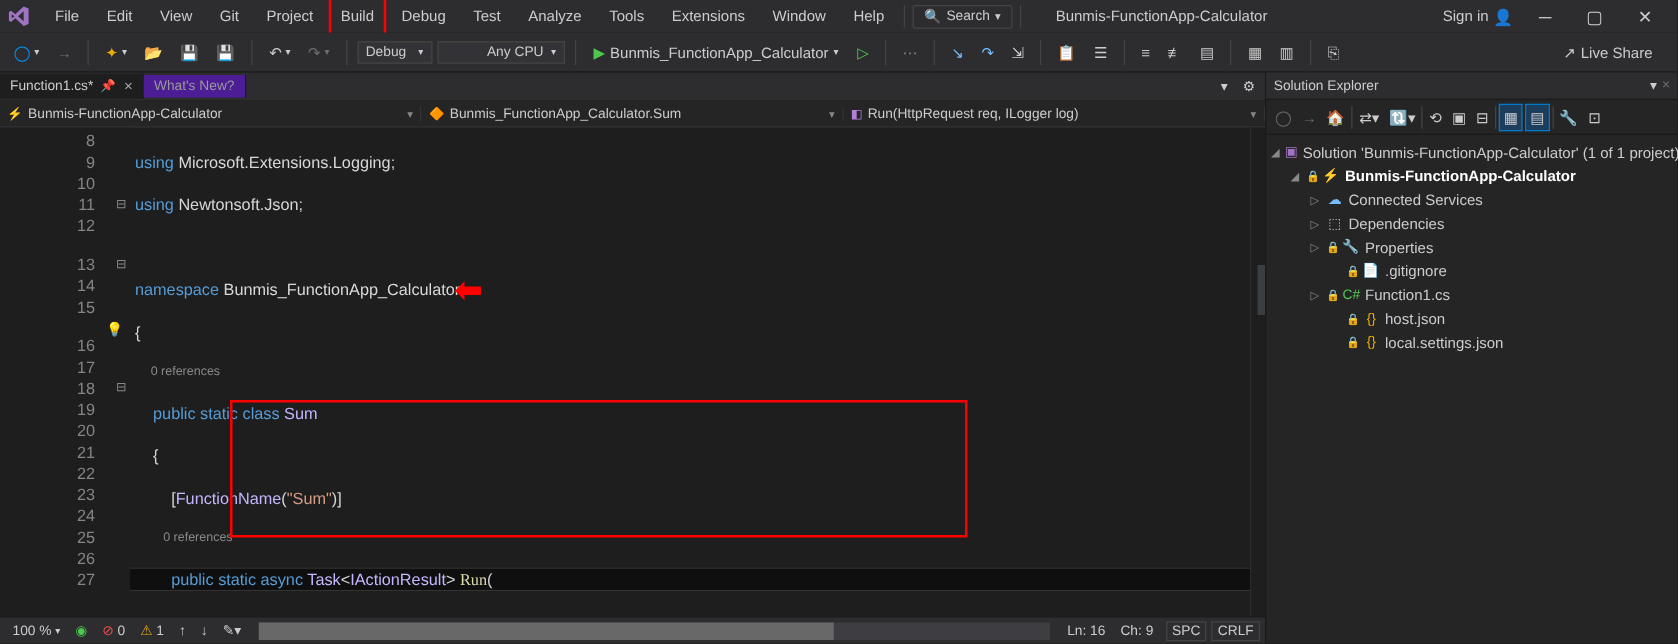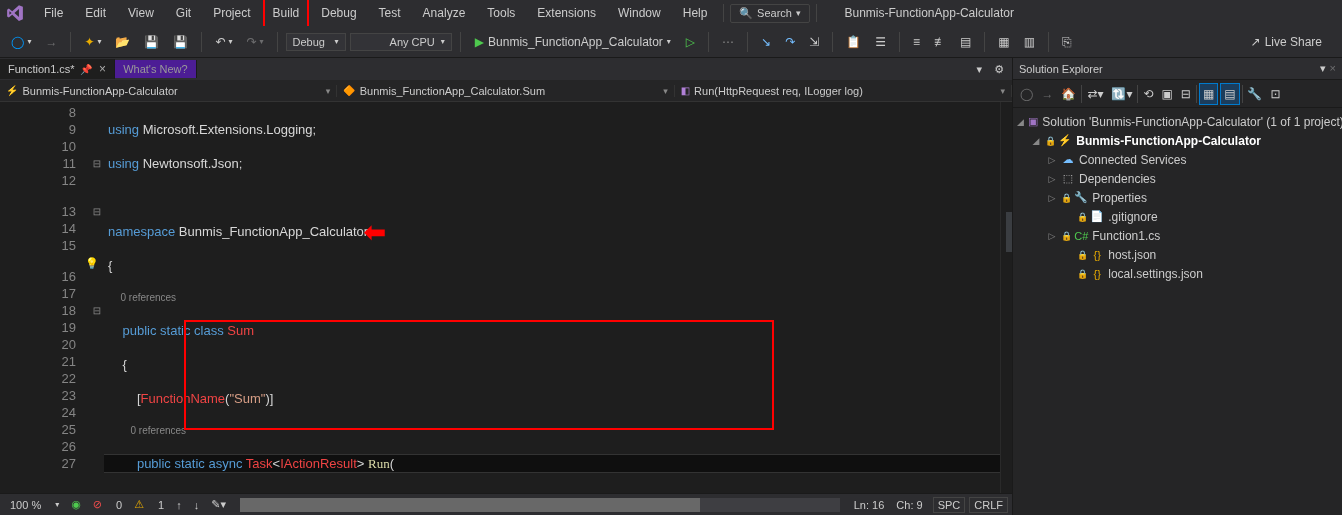--- a/index.html
+++ b/index.html
@@ -50,37 +50,37 @@
 .code-wrap { flex: 1; display: flex; position: relative; overflow: hidden;}
 .gutter { width: 90px; background: #1e1e1e; text-align: right; color: #858585; font-family: Consolas, monospace; font-size: 13px; padding-top: 2px;}
 .gutter .ln { height: 17px; padding-right: 14px; line-height: 17px;}
 .bulb-icon { position: absolute; left: 88px; top: calc(17px * 8 + 2px); color: #f9e64f; font-size: 11px; }
 .fold-col { width: 14px; background: #1e1e1e; font-family: Consolas, monospace; font-size: 10px; color: #888; padding-top: 2px;}
 .fold-col .f { height: 17px; text-align: center; line-height: 17px;}
 .code { flex: 1; font-family: Consolas, monospace; font-size: 13px; line-height: 17px; padding-top: 2px; white-space: pre; position: relative; overflow: hidden;}
 .code .line { height: 17px; padding-left: 4px;}
 .code .line.current { background: #0f0f0f; border-top: 1px solid #333; border-bottom: 1px solid #333; box-sizing: content-box; margin-top: -1px;}
 .kw { color: #569cd6; }
-.cls { color: #ef4444; }
+.cls { color: #c4b5fd; }
 .str { color: #d69d85; }
 .fn { color: #dcdcaa; font-family: Liberation Serif, serif; }
 .ns { color: #d8d8d8; }
 .id { color: #9cdcfe; }
 .plain { color: #d4d4d4; }
 .codelens { font-size: 10px; color: #888; font-family: "Segoe UI"; }
 
 .red-box { position: absolute; border: 2px solid #f00; pointer-events: none; }
 .red-arrow { position: absolute; color: #f00; font-size: 26px; font-weight: bold; pointer-events: none; }
 
 .minimap { width: 12px; background: #1e1e1e; position: relative; border-left: 1px solid #2a2a2a;}
 .minimap .mm { position: absolute; right: 0; width: 6px; background: #3a3d41; height: 40px; top: 110px;}
 
 
 .editor-status { background: #2d2d30; height: 22px; display: flex; align-items: center; font-size: 11px; border-top: 1px solid #1a1a1a; padding: 0 4px;}
-.editor-status .st-item { padding: 0 6px; display: flex; align-items: center; gap: 14px;}
+.editor-status .st-item { padding: 0 6px; display: flex; align-items: center; gap: 3px;}
 .editor-status .st-right { margin-left: auto; display: flex;}
 .editor-status .box { border: 1px solid #444; padding: 1px 4px; margin-left: 4px;}
 .hscroll-track { flex: 1; height: 14px; background: #3e3e42; position: relative; margin: 0 8px;}
 .hscroll-thumb { position: absolute; left: 0; top: 0; height: 100%; width: 460px; background: #686868;}
 
 
 .se-title { background: #2d2d30; height: 22px; display: flex; align-items: center; padding: 0 6px; font-size: 11px; border-bottom: 1px solid #1a1a1a;}
 .se-title .ctrls { margin-left: auto; display: flex; gap: 4px;}
 .se-tools { height: 28px; display: flex; align-items: center; gap: 2px; padding: 0 4px; border-bottom: 1px solid #1a1a1a; flex-wrap: nowrap; overflow: hidden;}
 .se-tools .t { padding: 3px 3px; font-size: 12px; cursor: pointer;}
@@ -124,20 +124,29 @@
   <div class="menu-item">Help</div>
   <div class="menu-sep"></div>
   <div class="search-box">
     <span>🔍</span>
     <span>Search</span>
     <span style="font-size:9px;">▾</span>
   </div>
   <div class="menu-sep"></div>
   <div class="app-title">Bunmis-FunctionApp-Calculator</div>
   <div class="spacer"></div>
+  <div class="right-menu">
+    <div style="display:flex;gap:4px;align-items:center;">
+      <span>Sign in</span>
+      <span style="font-size:13px;">👤</span>
+    </div>
+    <div class="win-btn">─</div>
+    <div class="win-btn">▢</div>
+    <div class="win-btn">✕</div>
+  </div>
 </div>
 
 <div class="toolbar">
   <div class="tb-btn">
       <span style="color:#0097fb;">◯</span>
       <span style="font-size:8px;">▾</span>
     </div>
   <div class="tb-btn" style="opacity:.4;">→</div>
   <div class="tb-sep"></div>
   <div class="tb-btn">

